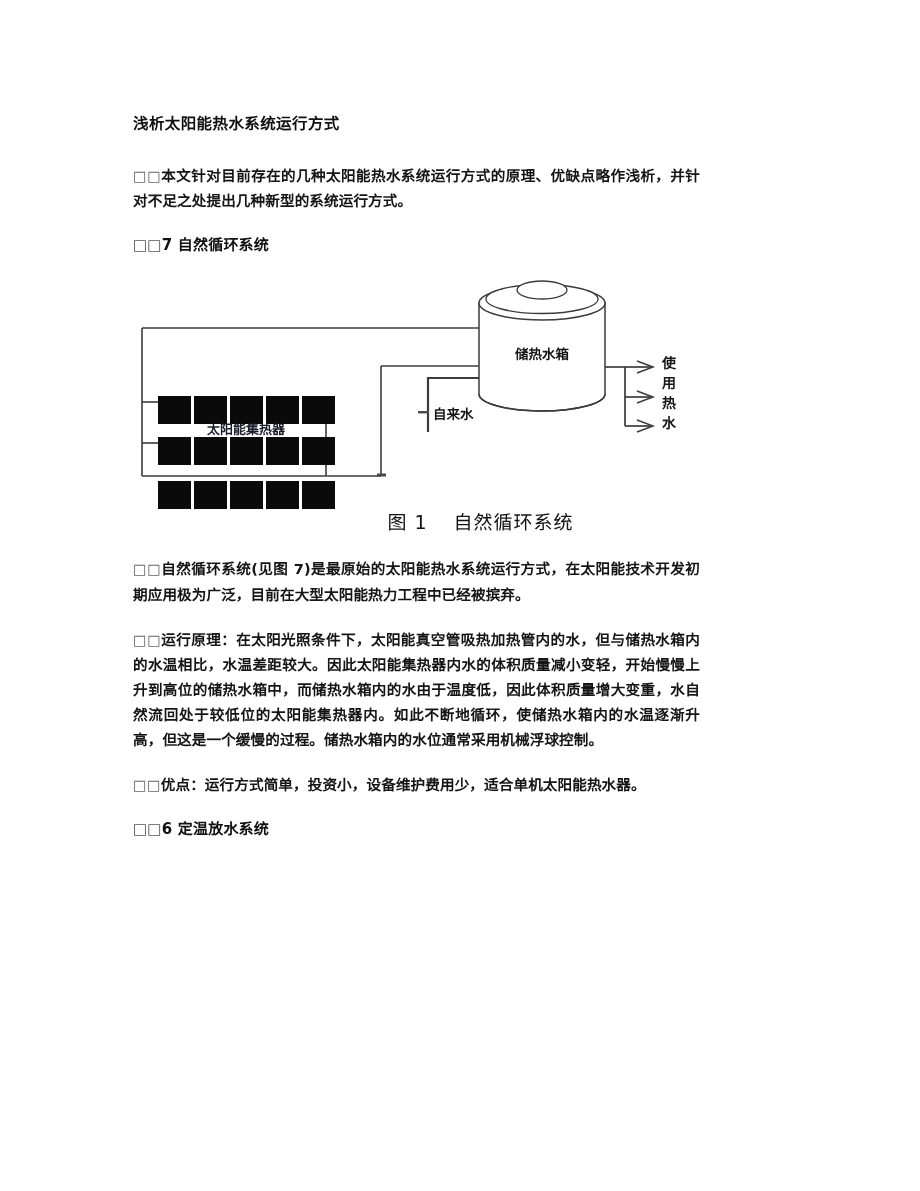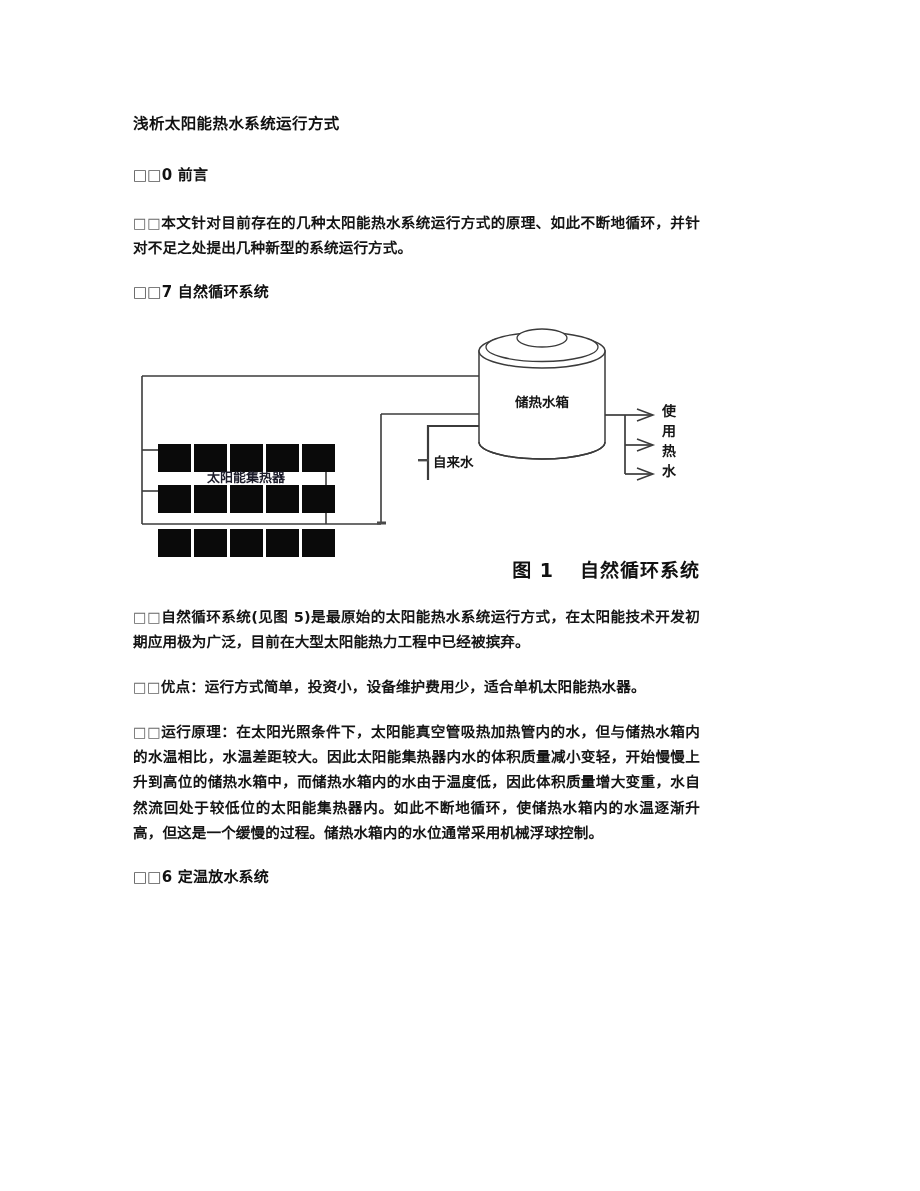--- a/index.html
+++ b/index.html
@@ -61,40 +61,39 @@
   .figure-wrap {
     position: relative;
     width: 660px;
     height: 255px;
     margin: 4px 0 6px -5px;
   }
   .figure-wrap svg { display: block; }
 
   .fig-caption {
     font-size: 19px;
-    font-weight: 700;
+    font-weight: 400;
     letter-spacing: 1px;
-    text-align: right;
+    text-align: center;
     padding-left: 128px;
     margin: -34px 0 22px 0;
     color: #111111;
     position: relative;
     z-index: 5;
   }
 </style>
 </head>
 <body>
 
 <div class="page">
 
   <h1 class="doc-title">浅析太阳能热水系统运行方式</h1>
 
-  <h2 class="heading"><span class="boxmark">□□</span><span>0 前言</span></h2>
-
-  <p class="body-text"><span class="boxmark">□□</span><span>本文针对目前存在的几种太阳能热水系统运行方式的原理、如此不断地循环，并针对不足之处提出几种新型的系统运行方式。</span></p>
+
+  <p class="body-text"><span class="boxmark">□□</span><span>本文针对目前存在的几种太阳能热水系统运行方式的原理、优缺点略作浅析，并针对不足之处提出几种新型的系统运行方式。</span></p>
 
   <h2 class="heading"><span class="boxmark">□□</span><span>7 自然循环系统</span></h2>
 
   <div class="figure-wrap">
     <svg width="660" height="255" viewBox="0 0 660 255" xmlns="http://www.w3.org/2000/svg">
 
       <g fill="none" stroke="#3b3b3b" stroke-width="1.6">
 
         <path d="M 14 48 L 353 48"></path>
 
@@ -182,22 +181,22 @@
         <text x="534" y="108" font-family="'DejaVu Sans','Liberation Sans',sans-serif" font-size="14" font-weight="700" fill="#161616">用</text>
         <text x="534" y="128" font-family="'DejaVu Sans','Liberation Sans',sans-serif" font-size="14" font-weight="700" fill="#161616">热</text>
         <text x="534" y="148" font-family="'DejaVu Sans','Liberation Sans',sans-serif" font-size="14" font-weight="700" fill="#161616">水</text>
       </g>
 
     </svg>
   </div>
 
   <div class="fig-caption"><span>图 1</span><span style="display:inline-block;width:26px"></span><span>自然循环系统</span></div>
 
-  <p class="body-text"><span class="boxmark">□□</span><span>自然循环系统(见图 5)是最原始的太阳能热水系统运行方式，在太阳能技术开发初期应用极为广泛，目前在大型太阳能热力工程中已经被摈弃。</span></p>
+  <p class="body-text"><span class="boxmark">□□</span><span>自然循环系统(见图 7)是最原始的太阳能热水系统运行方式，在太阳能技术开发初期应用极为广泛，目前在大型太阳能热力工程中已经被摈弃。</span></p>
+
+  <p class="body-text"><span class="boxmark">□□</span><span>运行原理：在太阳光照条件下，太阳能真空管吸热加热管内的水，但与储热水箱内的水温相比，水温差距较大。因此太阳能集热器内水的体积质量减小变轻，开始慢慢上升到高位的储热水箱中，而储热水箱内的水由于温度低，因此体积质量增大变重，水自然流回处于较低位的太阳能集热器内。如此不断地循环，使储热水箱内的水温逐渐升高，但这是一个缓慢的过程。储热水箱内的水位通常采用机械浮球控制。</span></p>
 
   <p class="body-text"><span class="boxmark">□□</span><span>优点：运行方式简单，投资小，设备维护费用少，适合单机太阳能热水器。</span></p>
 
-  <p class="body-text"><span class="boxmark">□□</span><span>运行原理：在太阳光照条件下，太阳能真空管吸热加热管内的水，但与储热水箱内的水温相比，水温差距较大。因此太阳能集热器内水的体积质量减小变轻，开始慢慢上升到高位的储热水箱中，而储热水箱内的水由于温度低，因此体积质量增大变重，水自然流回处于较低位的太阳能集热器内。如此不断地循环，使储热水箱内的水温逐渐升高，但这是一个缓慢的过程。储热水箱内的水位通常采用机械浮球控制。</span></p>
-
 
   <h2 class="heading"><span class="boxmark">□□</span><span>6 定温放水系统</span></h2>
 
 </div>
 
 </body></html>

